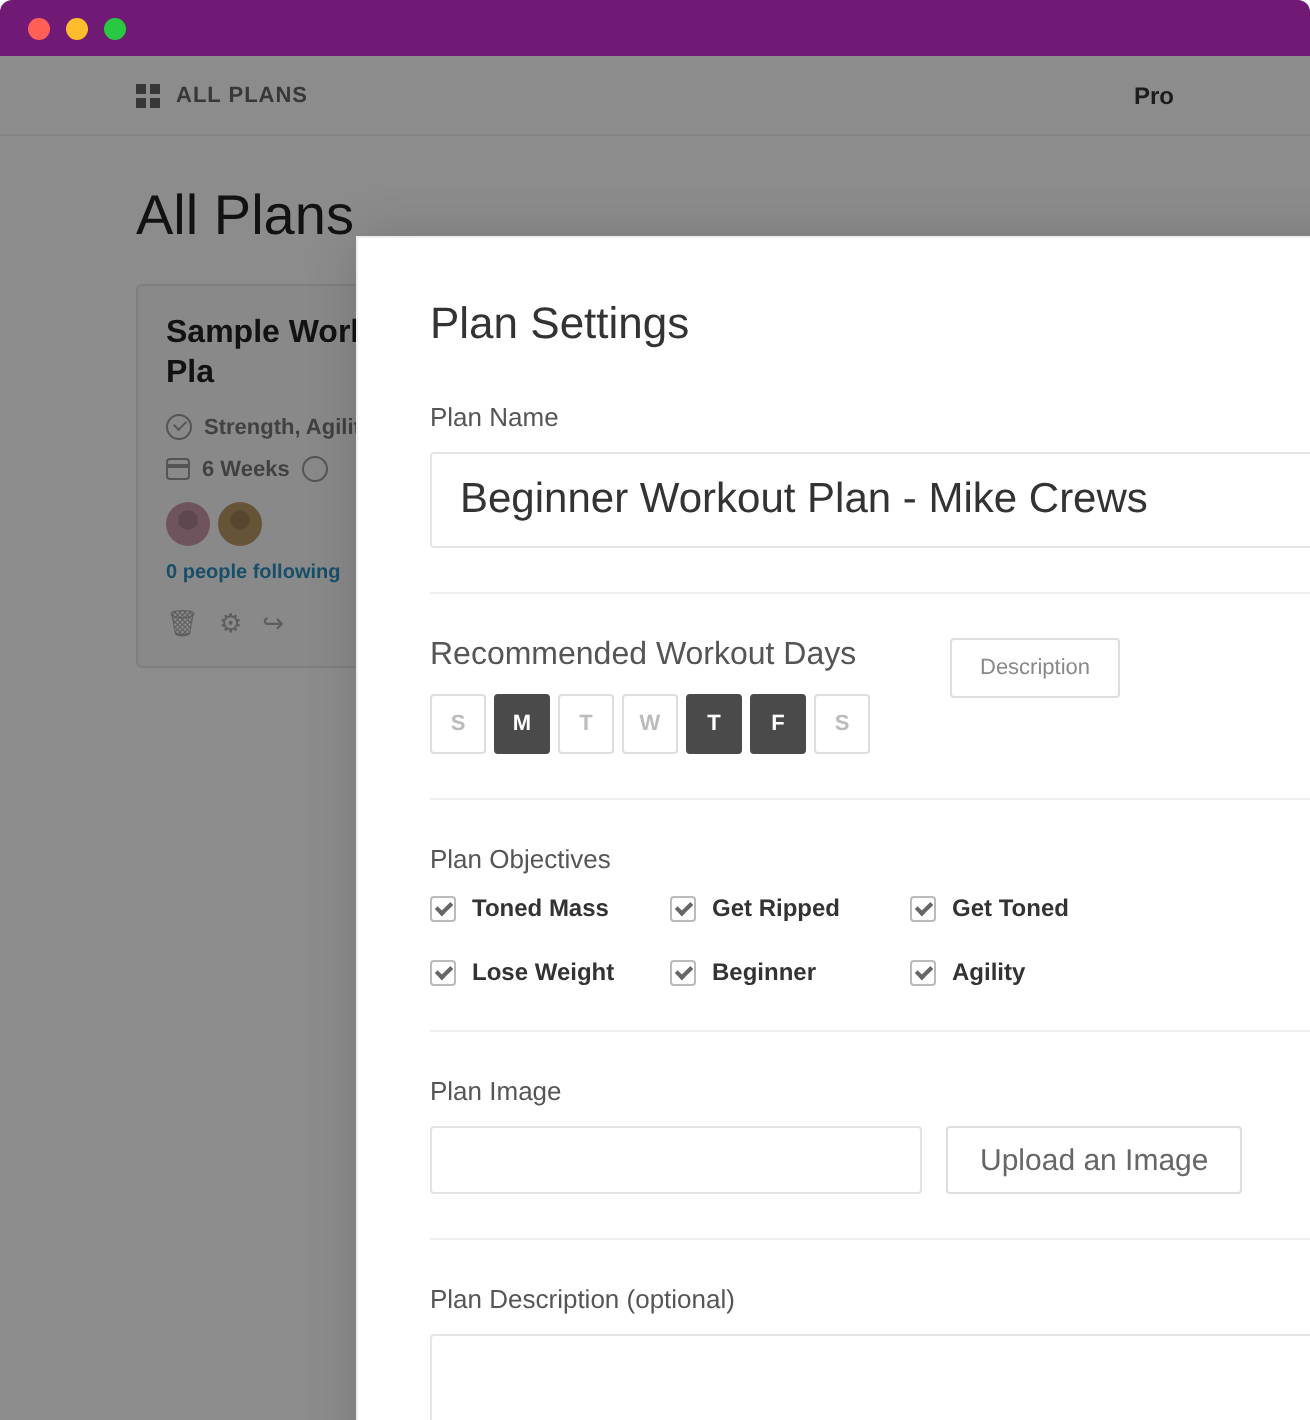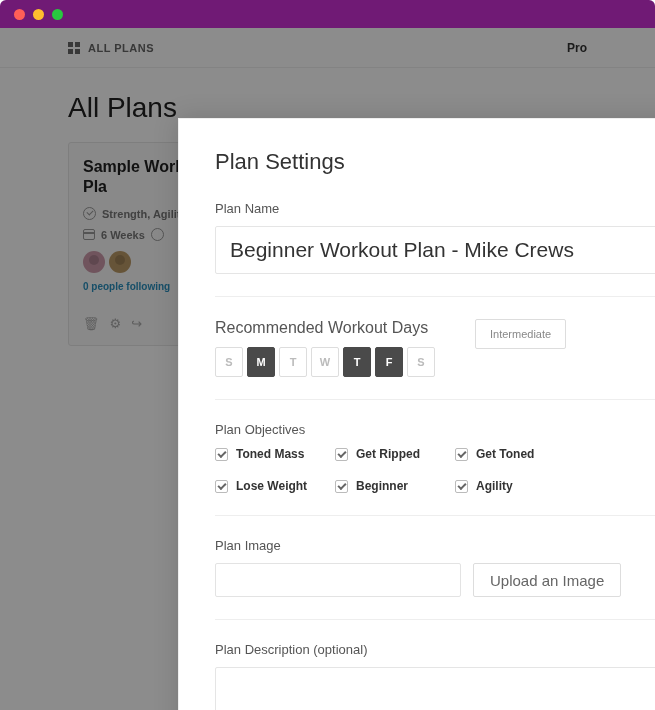--- a/index.html
+++ b/index.html
@@ -25,21 +25,21 @@
 .card-row{display:flex;align-items:center;gap:6px;color:#777;font-size:11px;font-weight:600;margin-bottom:8px}
 .icon-check{width:13px;height:13px;border:1.5px solid #999;border-radius:50%;position:relative}
 .icon-check::after{content:"";position:absolute;left:2.5px;top:2px;width:5px;height:3px;border-left:1.5px solid #999;border-bottom:1.5px solid #999;transform:rotate(-45deg)}
 .icon-cal{width:12px;height:11px;border:1.5px solid #999;border-radius:2px;position:relative}
 .icon-cal::before{content:"";position:absolute;top:2px;left:0;right:0;height:1.5px;background:#999}
 .icon-clock{width:13px;height:13px;border:1.5px solid #999;border-radius:50%;position:relative}
 .avatars{display:flex;gap:4px;margin:10px 0 8px}
 .avatar{width:22px;height:22px;border-radius:50%;background:#c9a;position:relative;overflow:hidden}
 .avatar.a2{background:#b96}
 .avatar::after{content:"";position:absolute;top:4px;left:6px;width:10px;height:10px;background:rgba(0,0,0,.15);border-radius:50%}
-.following{color:#2a8fbd;font-size:10px;font-weight:600;margin-bottom:24px}
+.following{color:#2a8fbd;font-size:10px;font-weight:600;margin-bottom:12px}
 .card-actions{display:flex;gap:10px;color:#aaa;font-size:13px}
 .modal{position:absolute;top:90px;left:178px;right:-40px;bottom:-40px;background:#fff;z-index:3;padding:30px 0 0 36px;border:1px solid #eee;box-shadow:0 0 24px rgba(0,0,0,.15)}
 .modal h2{font-size:22px;font-weight:400;color:#333;margin-bottom:26px}
 .section{margin-bottom:22px;padding-bottom:22px;border-bottom:1px solid #eee;margin-right:0}
 .section.noborder{border-bottom:none;padding-bottom:0}
 .label{font-size:13px;color:#555;margin-bottom:10px}
 .label.small{font-size:16px}
 .big-input{width:100%;height:48px;border:1px solid #e5e5e5;border-radius:2px;font-size:21px;color:#333;padding:0 14px;font-weight:400}
 .flex-row{display:flex;gap:40px}
 .days{display:flex;gap:4px}
@@ -128,21 +128,21 @@
                   <div class="day sel">M</div>
                   <div class="day">T</div>
                   <div class="day">W</div>
                   <div class="day sel">T</div>
                   <div class="day sel">F</div>
                   <div class="day">S</div>
                 </div>
             </div>
             <div>
               <div class="diff" id="diff-container">
-                  <div class="diff-btn">Intermediate</div>
+                  <div class="diff-btn">Description</div>
                 </div>
             </div>
           </div>
         </div>
 
         <div class="section">
           <div class="label">Plan Objectives</div>
           <div class="objectives" id="obj-container">
               <div class="obj">
                 <span class="chk"></span>

